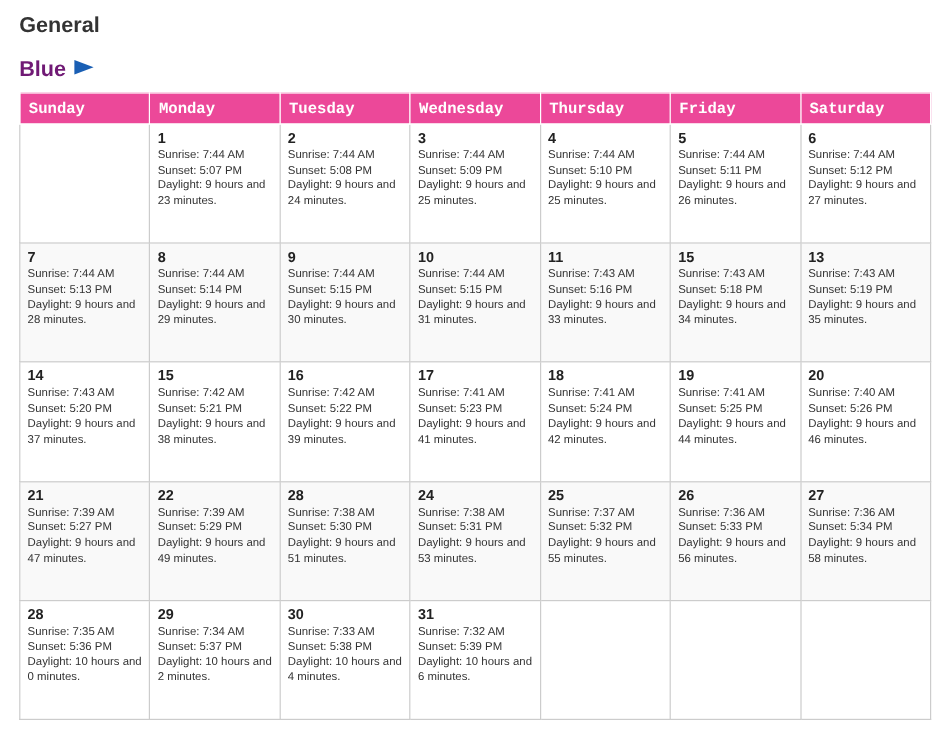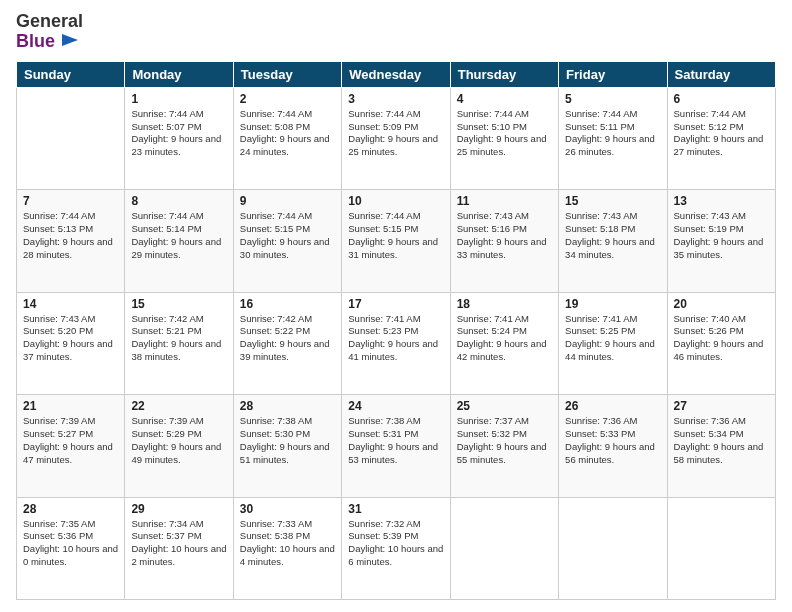--- a/index.html
+++ b/index.html
@@ -77,30 +77,31 @@
     .empty-cell {
       background: #f8f8f8;
     }
     tr:nth-child(even) td {
       background: #f9f9f9;
     }
     tr:nth-child(odd) td {
       background: #fff;
     }
     .calendar-table thead tr th {
-      background: #0c4a6e;
+      background: #ec4899;
+      font-family: Liberation Mono, monospace;
     }
   </style>
 </head>
 <body>
 
 <div class="page">
   <div class="header">
     <div class="logo">
-      <div style="display:flex;flex-direction:column;align-items:flex-start;">
+      <div style="display:flex;flex-direction:column;align-items:flex-start;gap:16px;">
         <span style="font-size:18px;font-weight:bold;color:#333;line-height:1.1;">General</span>
         <div style="display:flex;align-items:center;">
           <span style="font-size:18px;font-weight:bold;color:#701a75;line-height:1.1;">Blue</span>
           <svg width="22" height="20" viewBox="0 0 22 20" style="margin-left:3px;margin-bottom:1px;">
             <polygon points="4,2 20,8 4,14" fill="#1a5fb4"></polygon>
           </svg>
         </div>
       </div>
     </div>
   </div>

